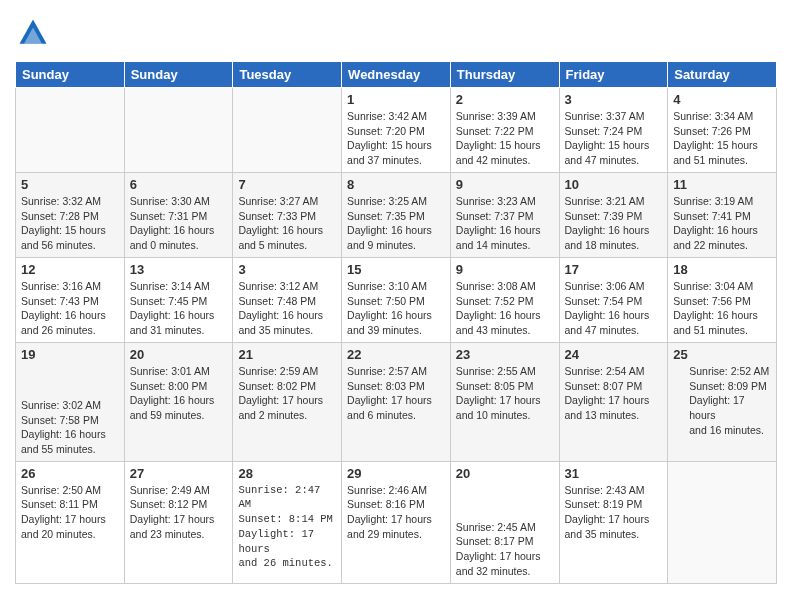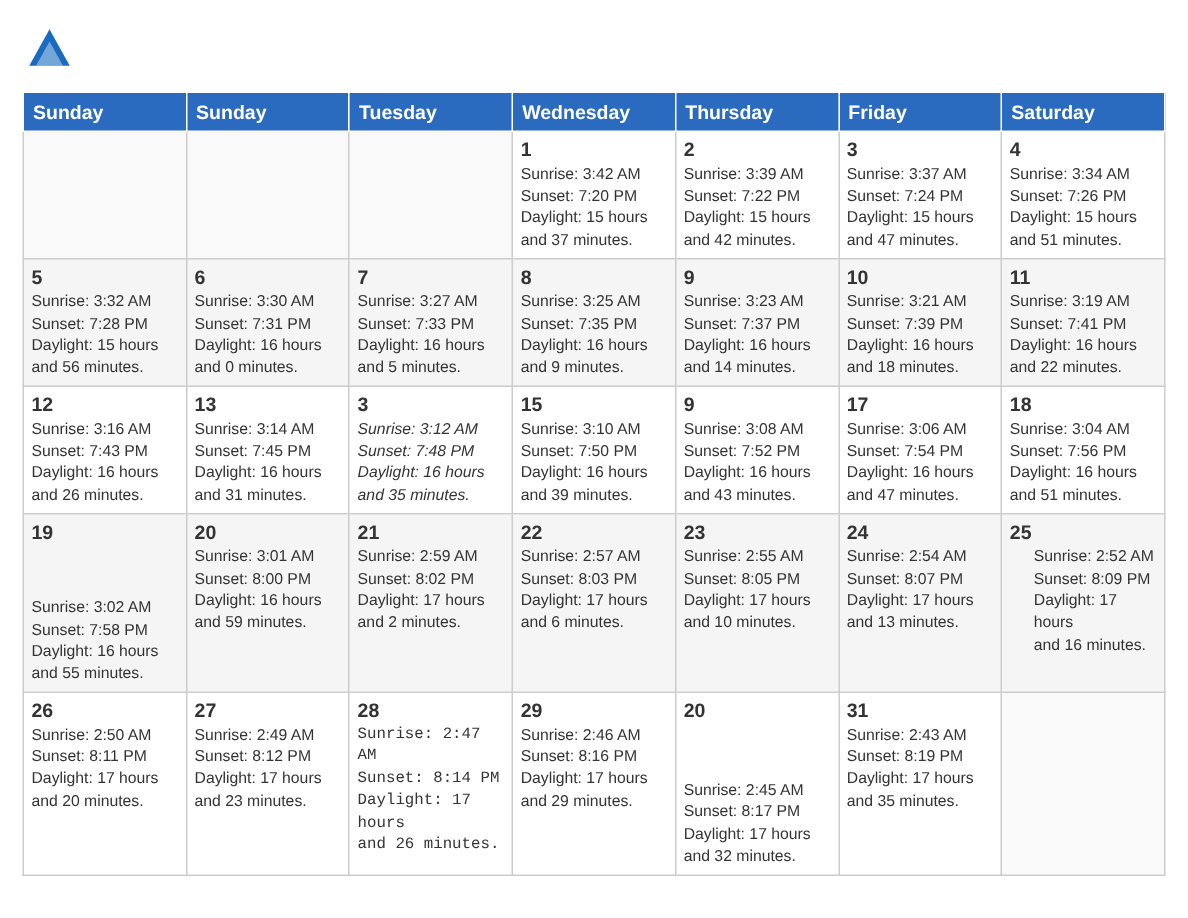--- a/index.html
+++ b/index.html
@@ -213,21 +213,21 @@
         </td>
         <td>
           <span class="day-num">13</span>
           <div class="day-info" style="white-space: pre-line;">Sunrise: 3:14 AM
 Sunset: 7:45 PM
 Daylight: 16 hours
 and 31 minutes.</div>
         </td>
         <td>
           <span class="day-num">3</span>
-          <div class="day-info" style="white-space: pre-line; font-style: italic;">Sunrise: 3:12 AM
+          <div class="day-info" style="white-space: pre-line;">Sunrise: 3:12 AM
 Sunset: 7:48 PM
 Daylight: 16 hours
 and 35 minutes.</div>
         </td>
         <td>
           <span class="day-num">15</span>
           <div class="day-info" style="white-space: pre-line;">Sunrise: 3:10 AM
 Sunset: 7:50 PM
 Daylight: 16 hours
 and 39 minutes.</div>

